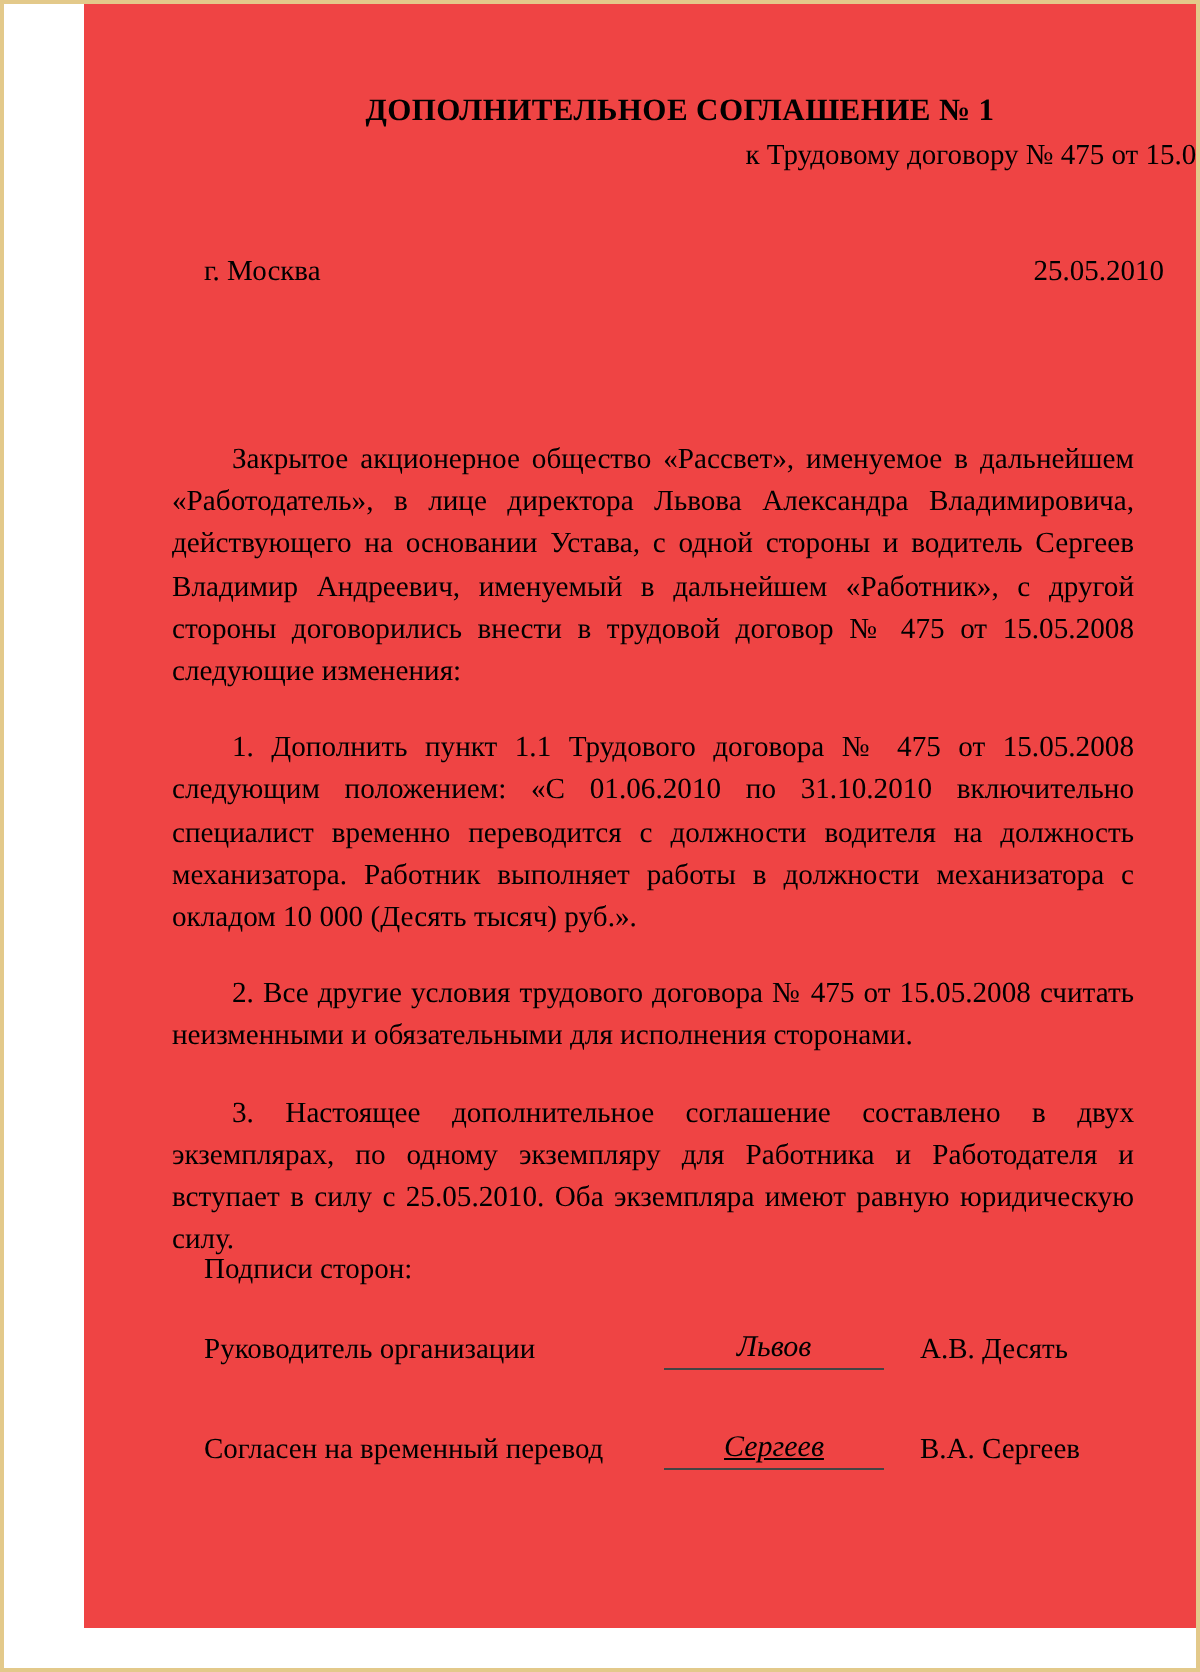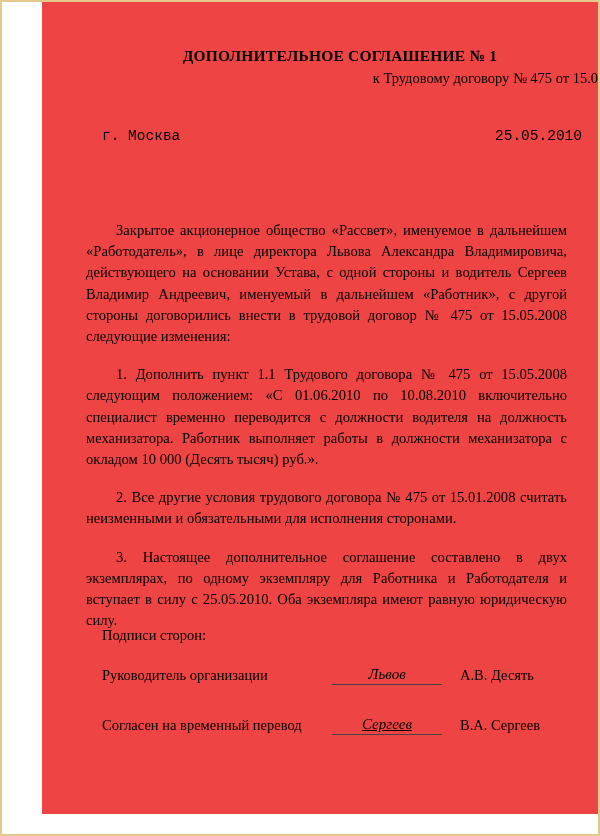--- a/index.html
+++ b/index.html
@@ -54,21 +54,20 @@
   
   .placedate {
     position: absolute;
     left: 60px;
     top: 126px;
     width: 480px;
     display: flex;
     justify-content: space-between;
     align-items: flex-start;
     font-size: 14.5px;
-    font-family: Liberation Mono, monospace;
   }
 
   
   .body-block {
     position: absolute;
     left: 44px;
     top: 218px;
     width: 481px;
   }
   .para {
@@ -127,22 +126,22 @@
 
     <div class="doc-subtitle">к Трудовому договору № 475 от 15.05.2008</div>
 
     <div class="placedate">
       <span>г. Москва</span>
       <span>25.05.2010</span>
     </div>
 
     <div class="body-block">
       <p class="para">Закрытое акционерное общество «Рассвет», именуемое в дальнейшем «Работодатель», в лице директора Львова Александра Владимировича, действующего на основании Устава, с одной стороны и водитель Сергеев Владимир Андреевич, именуемый в дальнейшем «Работник», с другой стороны договорились внести в трудовой договор № 475 от 15.05.2008 следующие изменения:</p>
-      <p class="para">1. Дополнить пункт 1.1 Трудового договора № 475 от 15.05.2008 следующим положением: «С 01.06.2010 по 10.08.2010 включительно специалист временно переводится с должности водителя на должность механизатора. Работник выполняет работы в должности механизатора с окладом 10 000 (Десять тысяч) руб.».</p>
-      <p class="para">2. Все другие условия трудового договора № 475 от 15.01.2008 считать неизменными и обязательными для исполнения сторонами.</p>
+      <p class="para">1. Дополнить пункт 1.1 Трудового договора № 475 от 15.05.2008 следующим положением: «С 01.06.2010 по 31.10.2010 включительно специалист временно переводится с должности водителя на должность механизатора. Работник выполняет работы в должности механизатора с окладом 10 000 (Десять тысяч) руб.».</p>
+      <p class="para">2. Все другие условия трудового договора № 475 от 15.05.2008 считать неизменными и обязательными для исполнения сторонами.</p>
       <p class="para">3. Настоящее дополнительное соглашение составлено в двух экземплярах, по одному экземпляру для Работника и Работодателя и вступает в силу с 25.05.2010. Оба экземпляра имеют равную юридическую силу.</p>
     </div>
 
     <div class="sign-heading">Подписи сторон:</div>
 
     <table class="sign-table">
       <tbody>
         <tr>
           <td class="col-role">Руководитель организации</td>
           <td class="col-sig">

